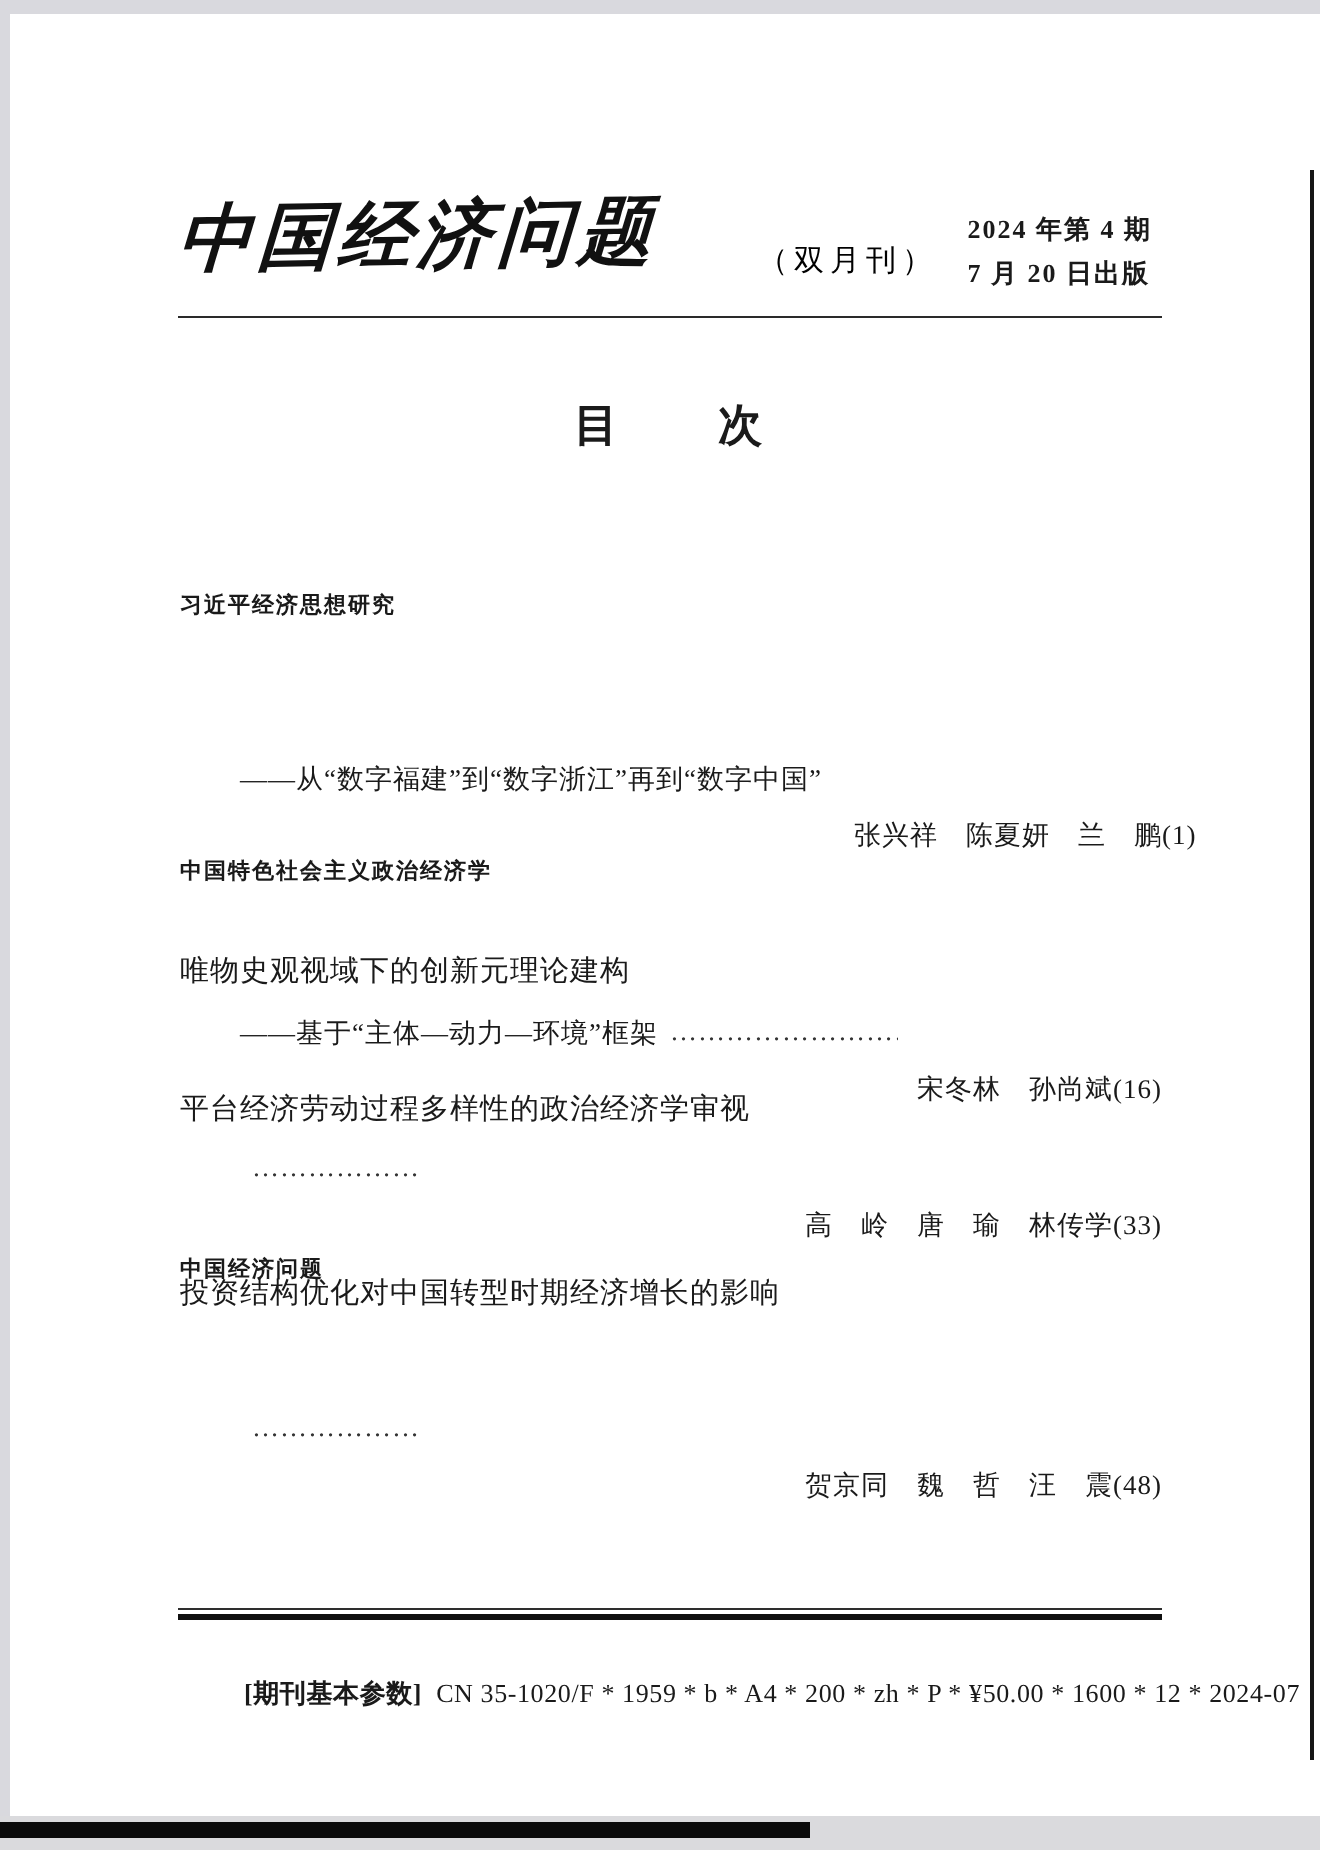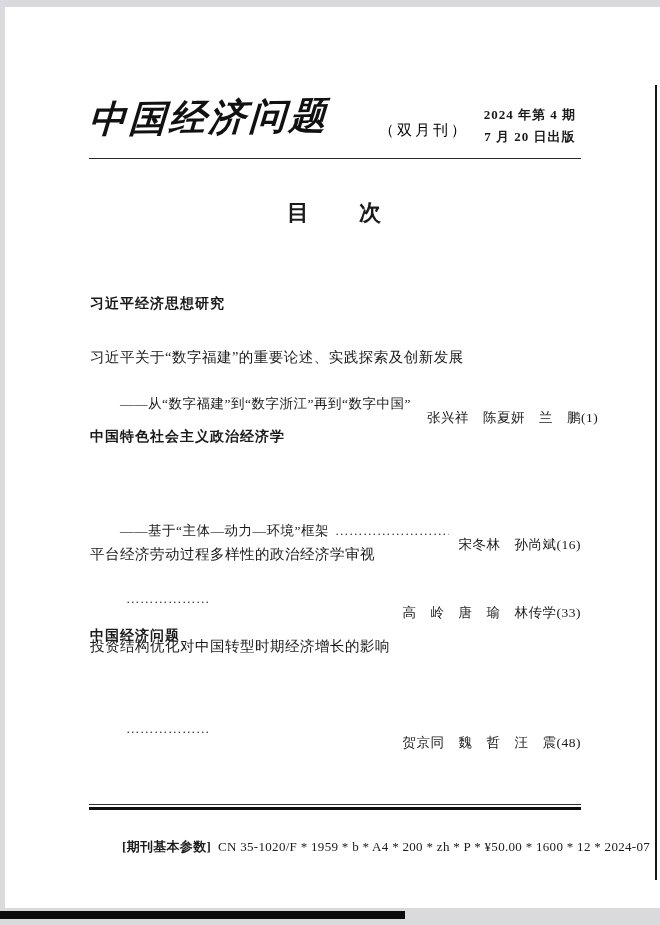--- a/index.html
+++ b/index.html
@@ -46,21 +46,21 @@
     color: #111;
     white-space: nowrap;
   }
   .freq {
     position: absolute; left: 374px; top: 114px;
     font-size: 15px; letter-spacing: 3px; color: #000000;
     white-space: nowrap;
   }
   .issue-block {
     position: absolute; right: 84px; top: 97px;
-    text-align: center;
+    text-align: left;
     font-size: 13px; font-weight: bold;
     line-height: 22px; letter-spacing: 1px;
     white-space: nowrap;
   }
   .header-rule {
     position: absolute; left: 84px; top: 151px;
     width: 492px; height: 0;
     border-top: 1.5px solid #2a2a2a;
   }
 
@@ -70,26 +70,26 @@
     font-size: 22px; font-weight: bold;
     font-family: "Liberation Sans", "DejaVu Sans", sans-serif;
     letter-spacing: 2px;
     white-space: pre;
   }
 
   
   .line { position: absolute; left: 85px; white-space: nowrap; }
   .section-heading {
     font-family: "Liberation Sans", "DejaVu Sans", sans-serif;
-    font-weight: bold; font-size: 14px; letter-spacing: 1px;
+    font-weight: bold; font-size: 11px; letter-spacing: 1px;
   }
   .article-title { font-size: 14.5px; letter-spacing: 0.5px; }
   .article-sub {
     left: 115px; width: 461px;
-    display: flex; align-items: center;
+    display: flex; align-items: flex-start;
     font-size: 13.5px; letter-spacing: 0.5px;
   }
   .article-sub .sub-text { white-space: nowrap; }
   .article-sub .leader {
     margin-left: 6px; overflow: hidden; white-space: nowrap;
     color: #333; flex-shrink: 1;
   }
   .article-sub .authors-page {
     margin-left: auto; padding-left: 10px; white-space: nowrap; margin-top: 28px;
   }
@@ -128,29 +128,29 @@
     <div class="issue-block">
       <div>2024 年第 4 期</div>
       <div>7 月 20 日出版</div>
     </div>
     <div class="header-rule"></div>
 
     <div class="toc-title">目　　次</div>
 
     <div class="line section-heading" style="top:288px">习近平经济思想研究</div>
 
-    <div class="line article-title" style="top:341px">习近平关于“数字福建”的重要论述、实践探索及创新发展</div>
     <div class="line article-sub" style="top:374px">
       <span class="sub-text">——从“数字福建”到“数字浙江”再到“数字中国”</span>
       <span class="leader">…</span>
       <span class="authors-page"><span>张兴祥　陈夏妍　兰　鹏</span><span>(1)</span></span>
     </div>
 
     <div class="line section-heading" style="top:421px">中国特色社会主义政治经济学</div>
 
+    <div class="line article-title" style="top:469px">唯物史观视域下的创新元理论建构</div>
     <div class="line article-sub" style="top:501px">
       <span class="sub-text">——基于“主体—动力—环境”框架</span>
       <span class="leader">…………………………</span>
       <span class="authors-page"><span>宋冬林　孙尚斌</span><span>(16)</span></span>
     </div>
 
     <div class="line article-title" style="top:538px">平台经济劳动过程多样性的政治经济学审视</div>
     <div class="line article-sub" style="top:569px">
       <span class="leader">………………</span>
       <span class="authors-page"><span>高　岭　唐　瑜　林传学</span><span>(33)</span></span>

